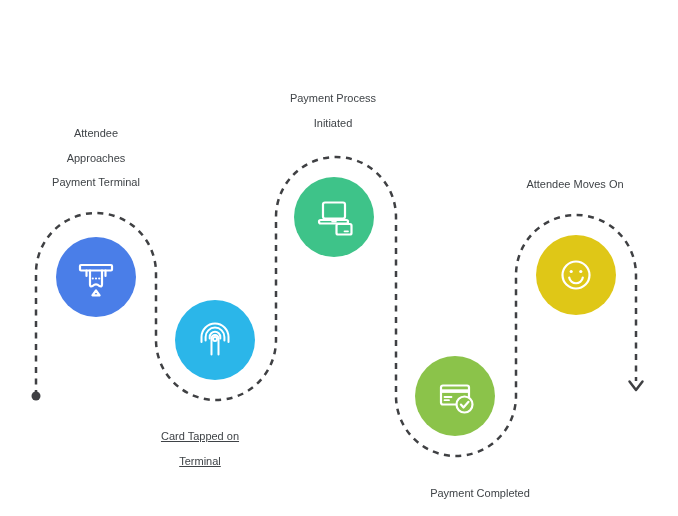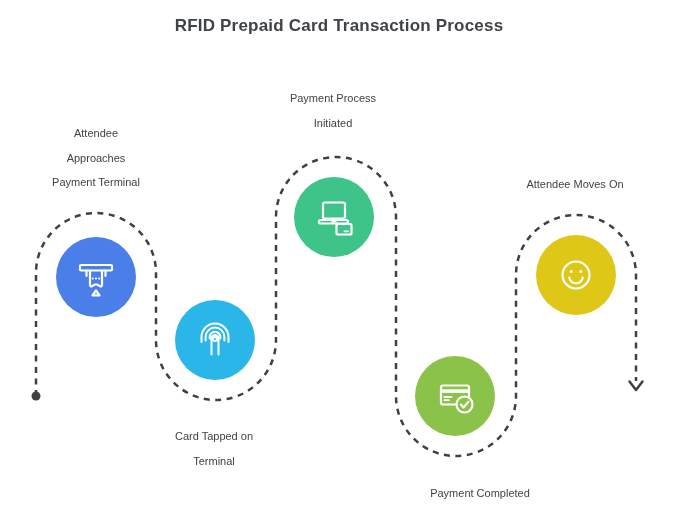--- a/index.html
+++ b/index.html
@@ -8,29 +8,28 @@
   .title{position:absolute;left:0;top:16px;width:678px;text-align:center;
          font-size:17px;font-weight:600;letter-spacing:.2px;}
   .flow-svg{position:absolute;left:0;top:0;width:678px;height:516px;}
   .step-node{position:absolute;width:80px;height:80px;border-radius:50%;
              display:flex;align-items:center;justify-content:center;}
   .step-node svg{width:48px;height:48px;display:block;}
   .step-label{position:absolute;width:240px;text-align:center;font-size:11px;
               line-height:24.5px;white-space:pre-line;font-weight:400;}
   .n1{left:56px;top:237px;} .n2{left:175px;top:300px;} .n3{left:294px;top:177px;}
   .n4{left:415px;top:356px;} .n5{left:536px;top:235px;}
-  .l1{left:-24px;top:121px;} .l2{left:94px;top:424px;} .l3{left:213px;top:86px;}
+  .l1{left:-24px;top:121px;} .l2{left:80px;top:424px;text-decoration:underline;} .l3{left:213px;top:86px;}
   .l4{left:360px;top:481px;} .l5{left:455px;top:172px;}
 </style>
 </head>
 <body>
 
 <div class="canvas" style="color: rgb(63, 67, 71);">
 
-  <div class="title">RFID Prepaid Card Transaction Process</div>
 
   <svg class="flow-svg" viewBox="0 0 678 516">
     <path d="M 36 396 L 36 273 A 60 60 0 0 1 156 273 L 156 340 A 60 60 0 0 0 276 340
              L 276 217 A 60 60 0 0 1 396 217 L 396 396 A 60 60 0 0 0 516 396
              L 516 275 A 60 60 0 0 1 636 275 L 636 381" fill="none" stroke-width="2.5" stroke-dasharray="6 5.5" stroke="#3F4043"></path>
     <circle cx="36" cy="396" r="4.5" fill="#3F4043"></circle>
     <path d="M 629.5 381.5 L 636 390 L 642.5 381.5" fill="none" stroke-width="2.5" stroke-linecap="round" stroke-linejoin="round" stroke="#3F4043"></path>
   </svg>
 
   <div class="step-node n1" style="background-color: rgb(74, 126, 232);">

